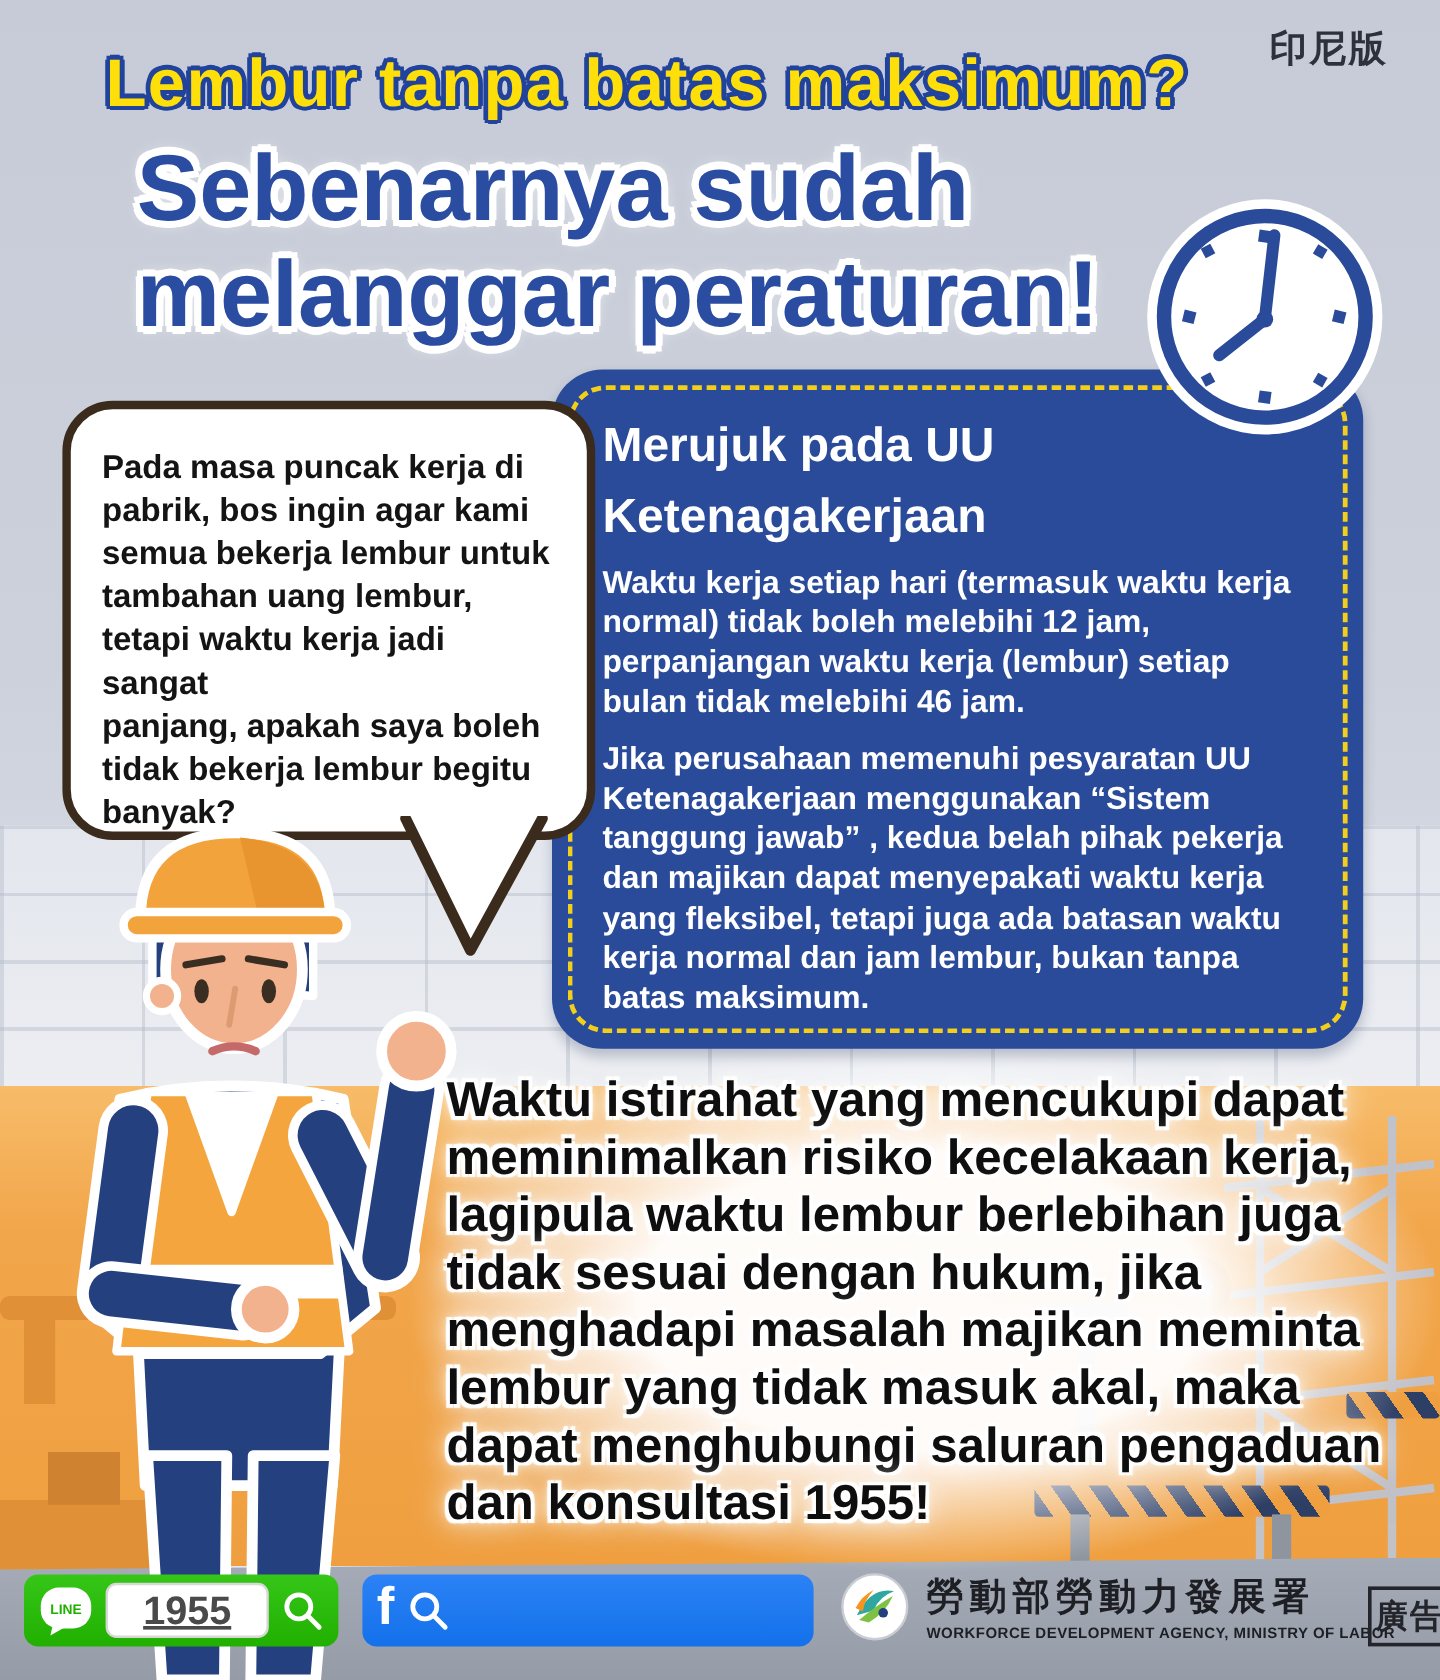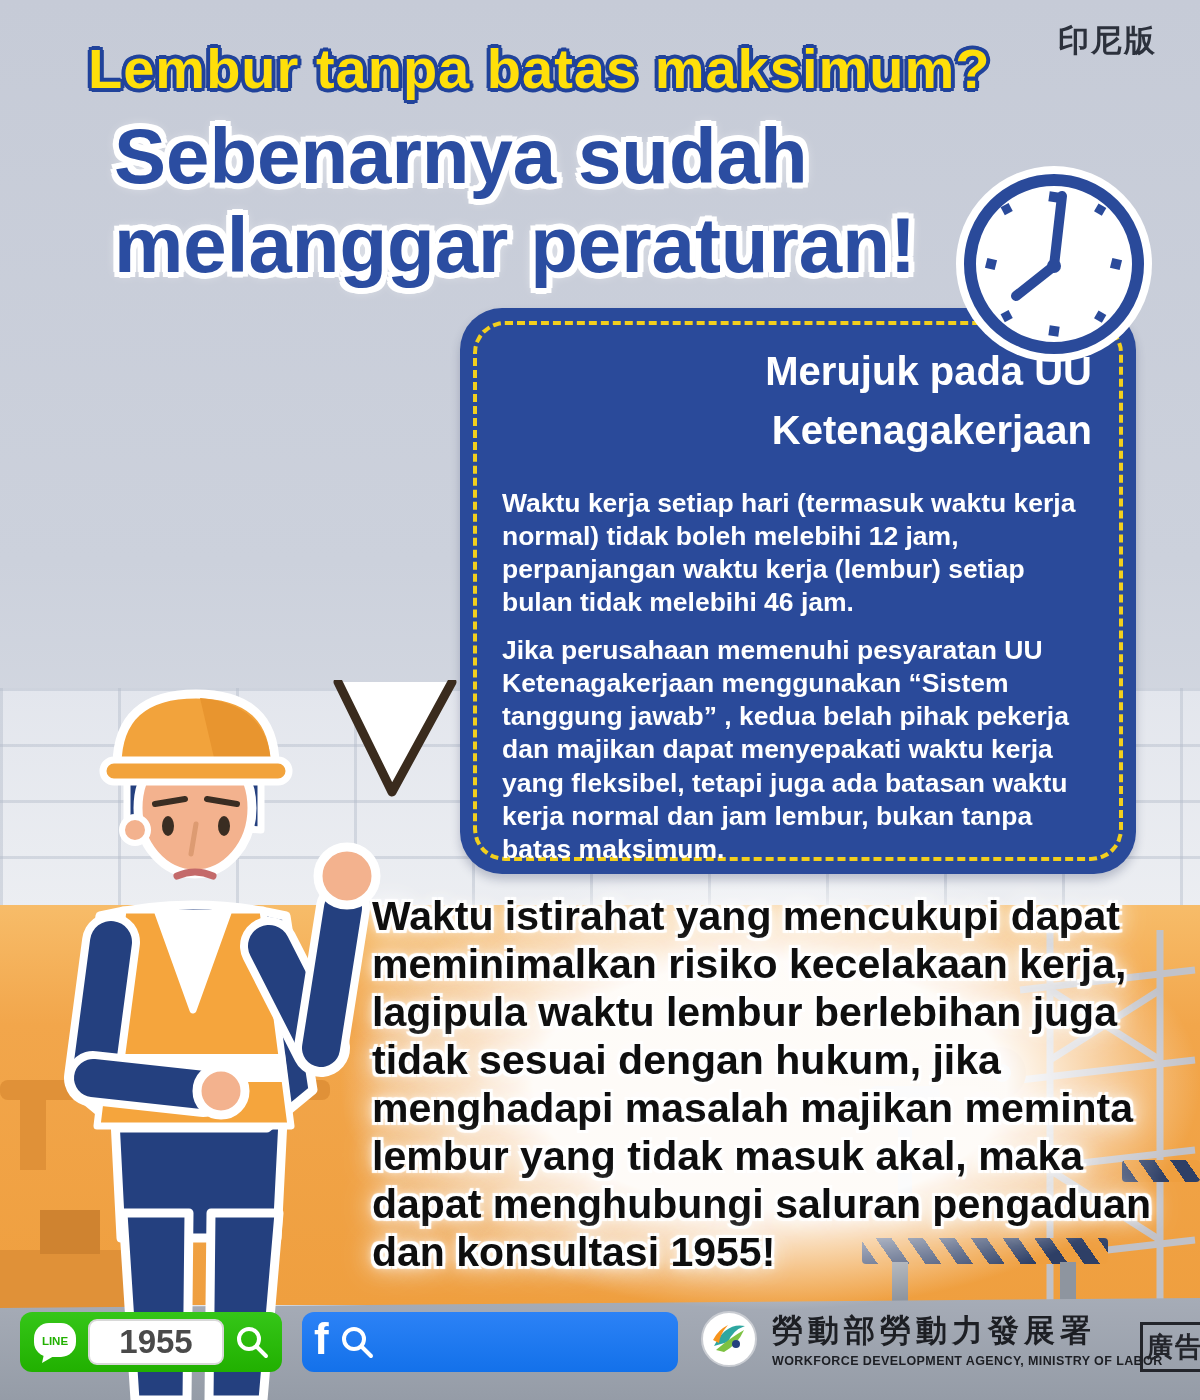--- a/index.html
+++ b/index.html
@@ -73,21 +73,21 @@
   .law-box{
     left:460px;top:308px;width:676px;height:566px;z-index:4;
     background:#2a4a9a;border-radius:42px;
     box-shadow:0 6px 10px rgba(40,50,90,.25);
   }
   .law-dash{
     position:absolute;left:13px;top:13px;right:13px;bottom:13px;
     border:4px dashed #f2cf1d;border-radius:32px;
   }
   .law-content{position:absolute;left:42px;top:34px;width:590px;color:#fff;}
-  .law-heading{font-size:40px;font-weight:bold;line-height:1.47;white-space:pre-line;margin-bottom:27px;text-align:right;}
+  .law-heading{font-size:40px;font-weight:bold;line-height:1.47;white-space:pre-line;margin-bottom:9px;}
   .law-para{font-size:26.5px;font-weight:bold;line-height:1.25;white-space:pre-line;margin-bottom:15px;}
 
   
   .clock{left:950px;top:160px;z-index:6;}
 
   
   .body-text{
     left:372px;top:893px;width:810px;z-index:4;
     font-size:41px;font-weight:bold;color:#0e0e0e;line-height:1.17;white-space:pre-line;
     --w:#ffffff;
@@ -102,21 +102,21 @@
   
   .pill{
     top:1312px;height:60px;z-index:7;border-radius:12px;
     display:flex;align-items:center;gap:10px;padding:16px 12px;box-sizing:border-box;
   }
   .line-pill{left:20px;width:262px;background:linear-gradient(180deg,#35c618,#21b000);}
   .fb-pill{left:302px;width:376px;background:linear-gradient(180deg,#2c82f6,#1371ea);}
   .search-box{
     background:#fff;border:2px solid #d8d8d8;border-radius:9px;height:42px;
     display:flex;align-items:center;justify-content:center;
-    font-size:33px;font-weight:bold;color:#4a4a4a;flex:1;
+    font-size:33px;font-weight:bold;color:#4a4a4a;flex:1;text-decoration:underline;
   }
   .fb-f{font-size:44px;font-weight:bold;color:#fff;line-height:1;margin-top:-6px;}
 
   .agency{left:700px;top:1310px;z-index:7;display:flex;align-items:center;gap:14px;}
   .agency-text .zh{font-size:31px;color:#1d1f24;letter-spacing:5px;font-weight:bold;}
   .agency-text .en{font-size:12.5px;color:#1d1f24;font-weight:bold;letter-spacing:.4px;margin-top:2px;}
   .ad-box{
     left:1140px;top:1322px;width:64px;height:44px;z-index:7;
     border:3px solid #23252b;display:flex;align-items:center;justify-content:center;
     font-size:27px;font-weight:bold;color:#23252b;letter-spacing:2px;
@@ -186,20 +186,30 @@
       <rect x="36" y="99" width="10" height="10" transform="rotate(14 41 104)"></rect>
       <rect x="52" y="45" width="9" height="9" transform="rotate(-28 56 49)"></rect>
     </g>
     <g stroke="#2a4a9a" stroke-width="10" stroke-linecap="round">
       <line x1="104" y1="106" x2="112" y2="36"></line>
       <line x1="104" y1="106" x2="66" y2="136"></line>
     </g>
     <circle cx="104" cy="106" r="7" fill="#2a4a9a"></circle>
   </svg>
 
+  <div class="abs bubble">
+    <div class="bubble-text">Pada masa puncak kerja di
+pabrik, bos ingin agar kami
+semua bekerja lembur untuk
+tambahan uang lembur,
+tetapi waktu kerja jadi sangat
+panjang, apakah saya boleh
+tidak bekerja lembur begitu
+banyak?</div>
+  </div>
   <svg class="abs bubble-tail" width="150" height="130">
     <path d="M8,2 L62,112 L122,2" fill="#ffffff" stroke="#3a2b1d" stroke-width="9" stroke-linejoin="round" stroke-linecap="round"></path>
   </svg>
 
   <div class="abs law-box">
     <div class="law-dash"></div>
     <div class="law-content">
       <div class="law-heading">Merujuk pada UU
 Ketenagakerjaan</div>
       <div class="law-para">Waktu kerja setiap hari (termasuk waktu kerja

